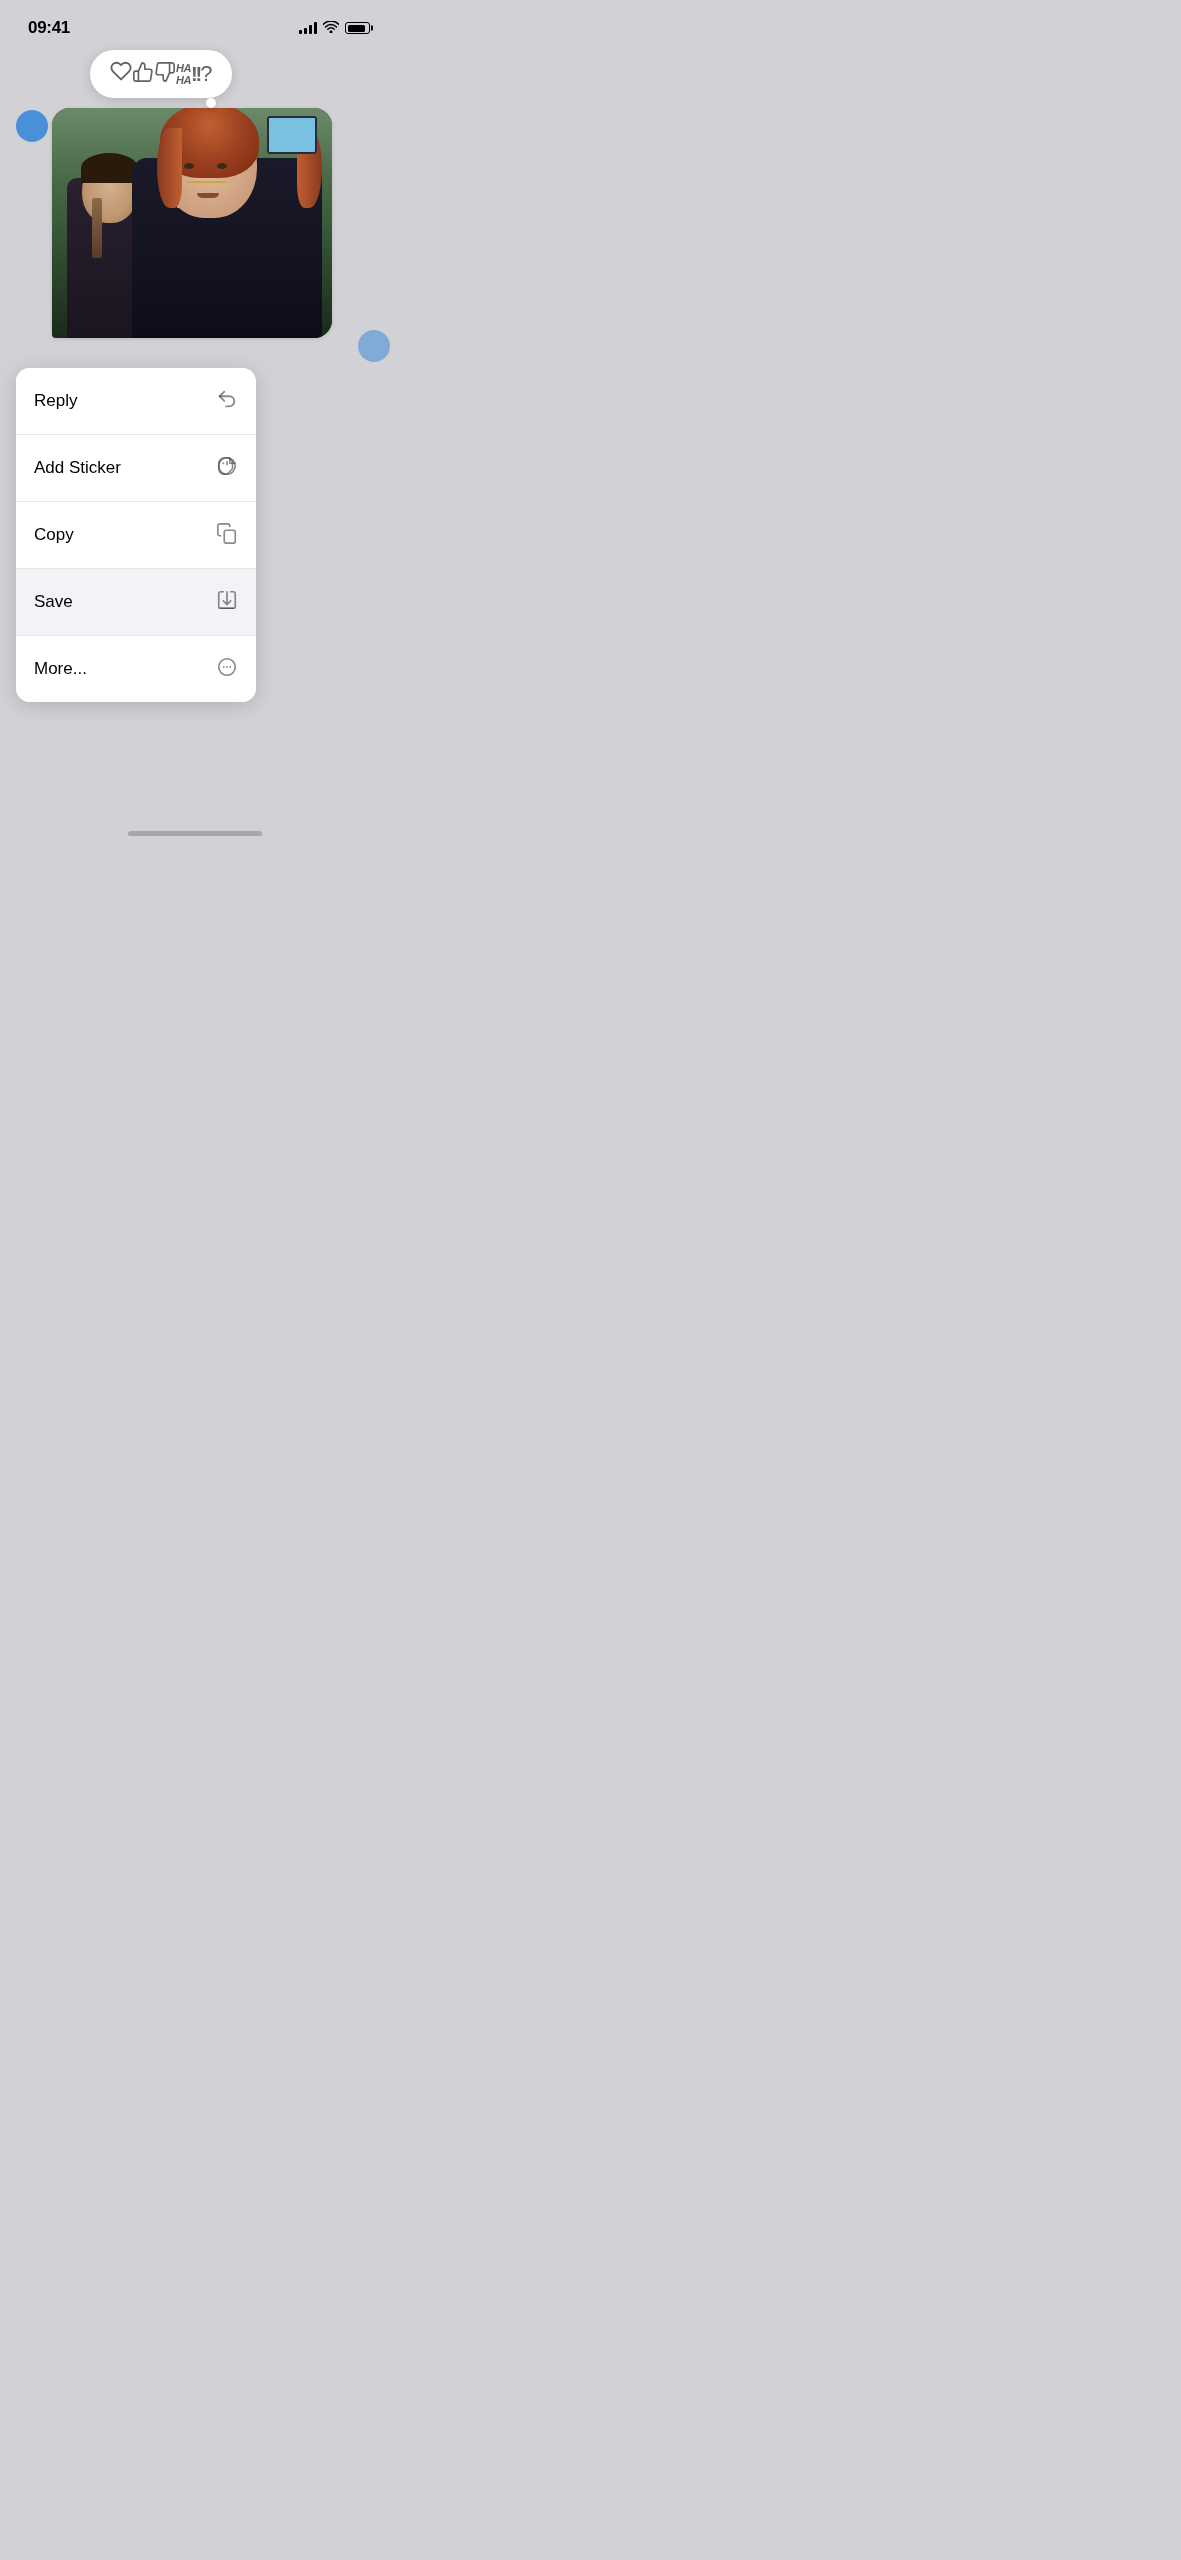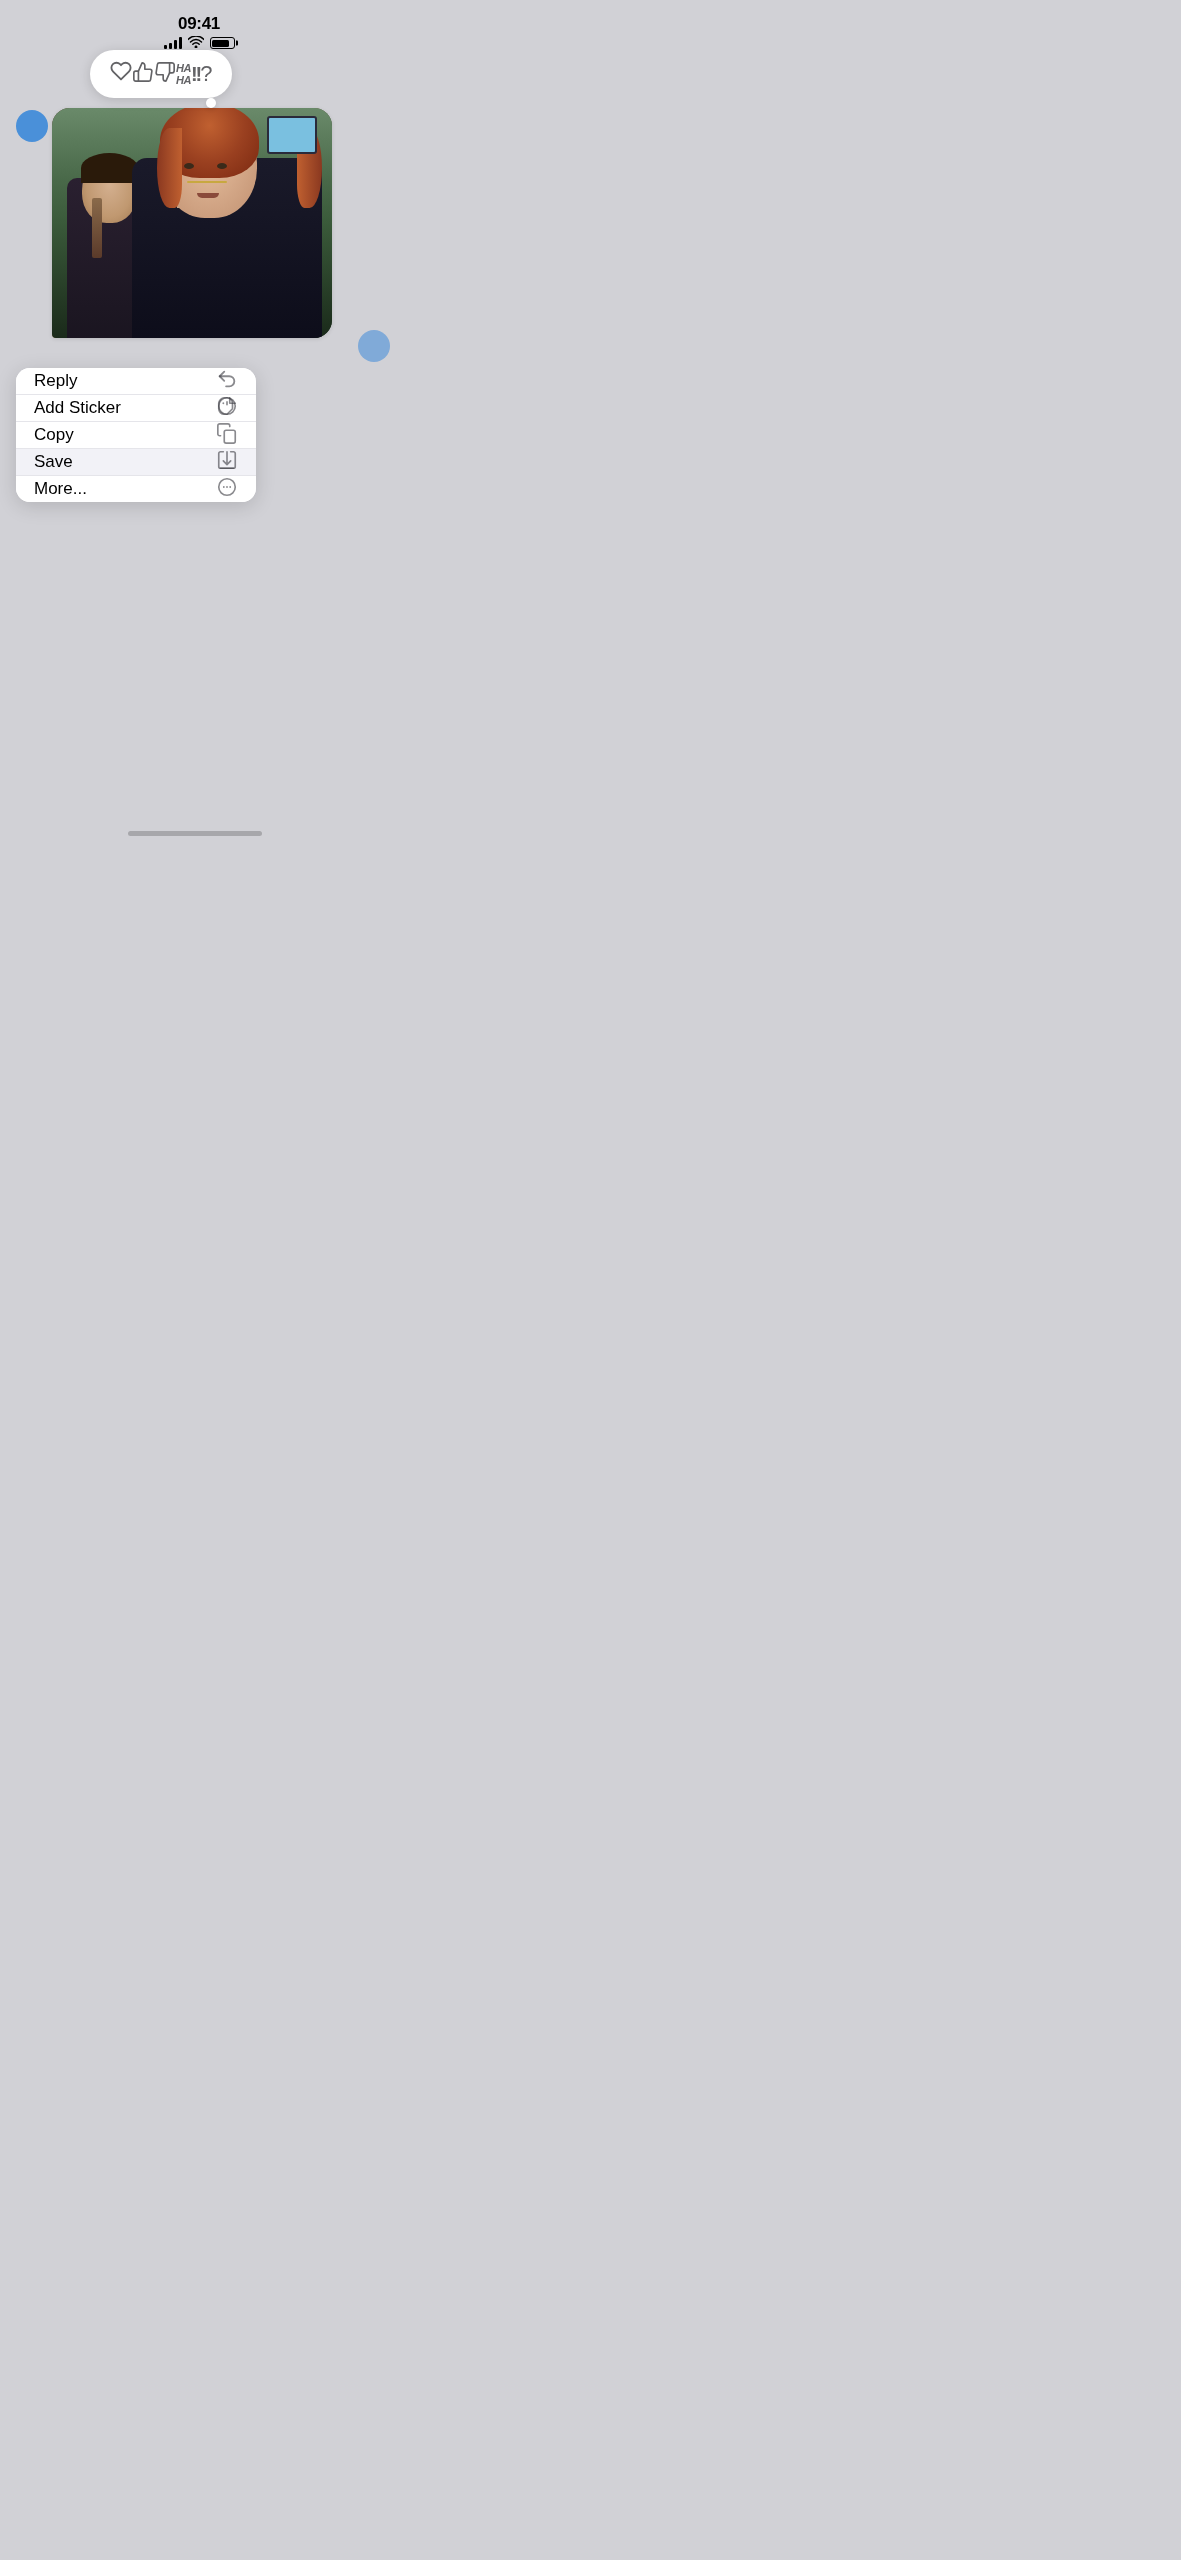--- a/index.html
+++ b/index.html
@@ -14,21 +14,20 @@
       overflow: hidden;
     }
 
     
     .status-bar {
       display: flex;
       justify-content: space-between;
       align-items: center;
       padding: 14px 20px 8px 28px;
       height: 50px;
-      flex-direction: column;
     }
     .status-time {
       font-size: 17px;
       font-weight: 600;
       color: #000;
       letter-spacing: -0.3px;
     }
     .status-icons {
       display: flex;
       align-items: center;
@@ -160,21 +159,21 @@
       width: 240px;
       background: white;
       border-radius: 14px;
       overflow: hidden;
       box-shadow: 0 4px 20px rgba(0,0,0,0.15);
     }
     .menu-item {
       display: flex;
       align-items: center;
       justify-content: space-between;
-      padding: 0 18px;
+      padding: 20px 18px;
       cursor: pointer;
       background: white;
       border-bottom: 0.5px solid #e5e5ea;
     }
     .menu-item:last-child {
       border-bottom: none;
     }
     .menu-item-label {
       font-size: 17px;
       color: #000;

